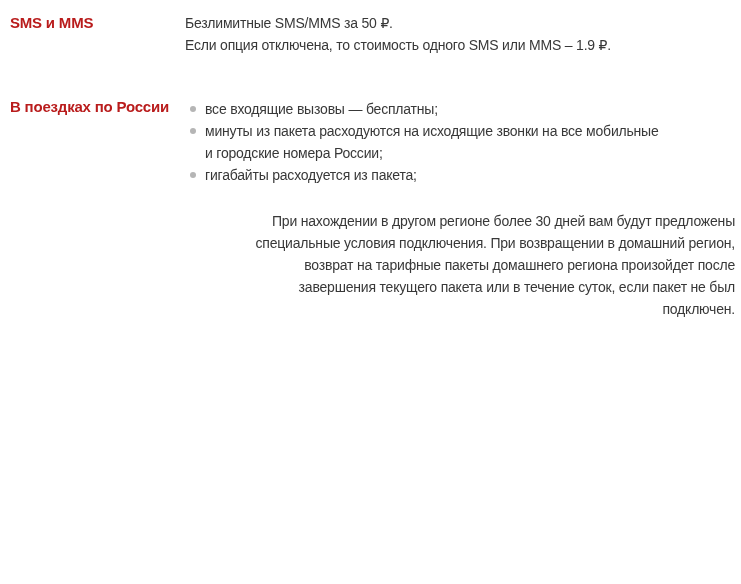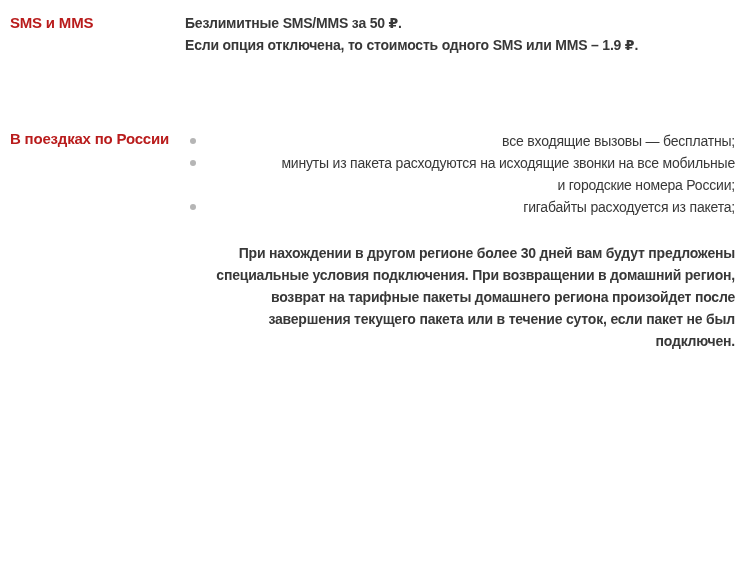--- a/index.html
+++ b/index.html
@@ -18,53 +18,51 @@
   }
   .doc {
     width: 100%;
   }
   .row {
     display: grid;
     grid-template-columns: 175px 1fr;
     align-items: start;
   }
   .row + .row {
-    margin-top: 72px;
+    margin-top: 40px;
   }
   .label {
     font-size: 15px;
     font-weight: 700;
     color: #b91c1c;
     letter-spacing: -0.2px;
     line-height: 22px;
     padding-top: 0;
   }
   .content {
     font-size: 14px;
     line-height: 22px;
     letter-spacing: -0.2px;
     max-width: 556px;
   }
   .content p {
     margin: 0;
     white-space: pre-line;
-    font-weight: bold;
   }
   .content p + p {
     margin-top: 26px;
   }
   .content p.outro {
     margin-top: 24px;
     text-align: right;
   }
   ul.bullets {
     list-style: none;
     margin: 2px 0 0 0;
     padding: 0;
-    text-align: right;
   }
   ul.bullets li {
     position: relative;
     padding-left: 20px;
     white-space: pre-line;
   }
   ul.bullets li::before {
     content: "";
     position: absolute;
     left: 5px;

